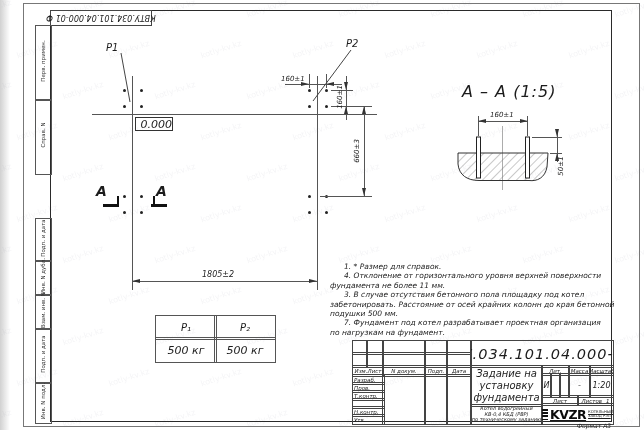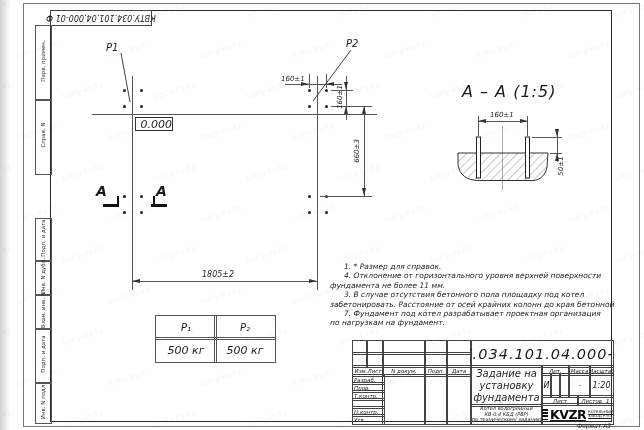--- a/index.html
+++ b/index.html
@@ -262,20 +262,21 @@
   <div class="lcell" style="left:155px;top:315px;width:60px;height:23px;font-size:10px;">P₁</div>
   <div class="lcell" style="left:155px;top:337px;width:60px;height:24px;font-size:11px;">500 кг</div>
   <div class="lcell" style="left:214px;top:337px;width:60px;height:24px;font-size:11px;">500 кг</div>
 
   <div class="abs notes">
     <div class="ln ind">1. * Размер для справок.</div>
     <div class="ln ind">4. Отклонение от горизонтального уровня верхней поверхности</div>
     <div class="ln">фундамента не более 11 мм.</div>
     <div class="ln ind">3. В случае отсутствия бетонного пола площадку под котел</div>
     <div class="ln">забетонировать. Расстояние от осей крайних колонн до края бетонной</div>
+    <div class="ln">подушки 500 мм.</div>
     <div class="ln ind">7. Фундамент под котел разрабатывает проектная организация</div>
     <div class="ln">по нагрузкам на фундамент.</div>
   </div>
 
   <div class="tb-cell" style="left:352px;top:340px;width:14px;height:13px;"></div>
   <div class="tb-cell" style="left:366px;top:340px;width:16px;height:13px;"></div>
   <div class="tb-cell" style="left:382px;top:340px;width:42px;height:13px;"></div>
   <div class="tb-cell" style="left:424px;top:340px;width:22px;height:13px;"></div>
   <div class="tb-cell" style="left:446px;top:340px;width:24px;height:13px;"></div>
   <div class="tb-cell" style="left:352px;top:352px;width:14px;height:14px;"></div>

